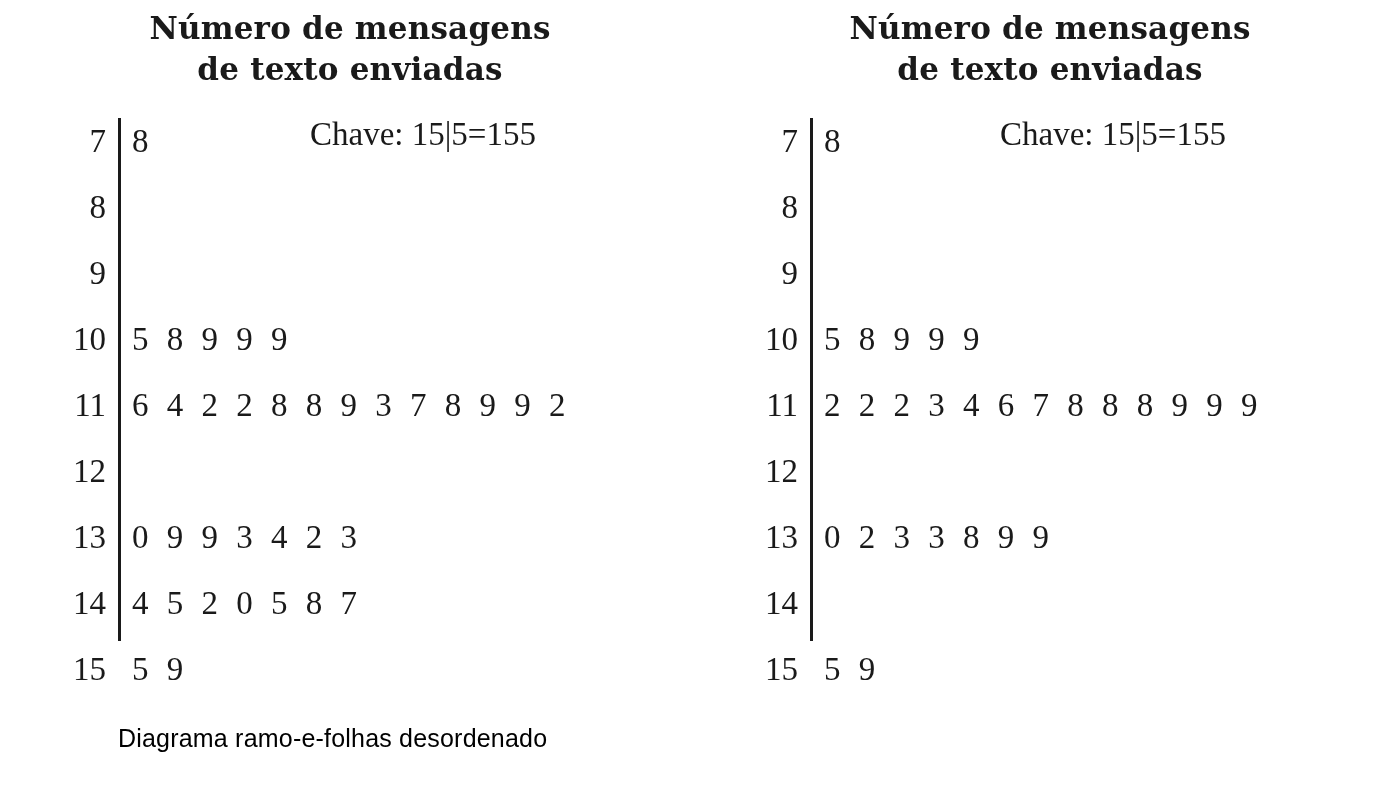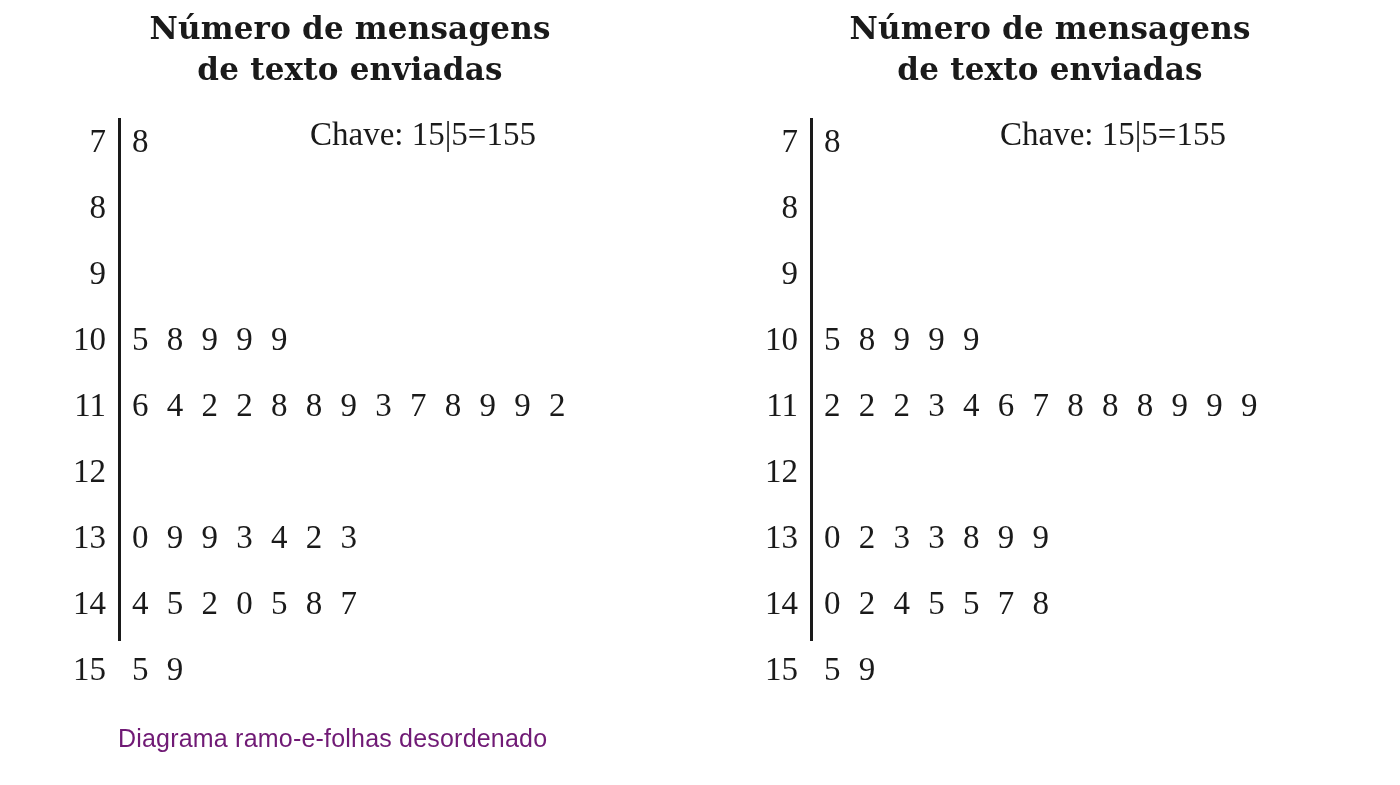--- a/index.html
+++ b/index.html
@@ -88,21 +88,21 @@
     white-space: nowrap;
   }
   .caption {
     position: absolute;
     left: 118px;
     bottom: 32px;
     font-family: "Liberation Sans", sans-serif;
     font-size: 25px;
     letter-spacing: 0.2px;
     white-space: nowrap;
-    color: #701a75;
+    color: #000000;
   }
   .panel-right .stem {
     width: 110px;
   }
   .panel-right .axis {
     left: 110px;
   }
   .panel-right .caption {
     left: 110px;
   }
@@ -200,21 +200,20 @@
         </div>
         <div class="row">
           <div class="stem">12</div>
         </div>
         <div class="row">
           <div class="stem">13</div>
           <div class="leaves">0 2 3 3 8 9 9</div>
         </div>
         <div class="row">
           <div class="stem">14</div>
-          <div class="leaves">0 2 4 5 5 7 8</div>
         </div>
         <div class="row">
           <div class="stem">15</div>
           <div class="leaves">5 9</div>
         </div>
       </div>
     </div>
 
   </div>
 

